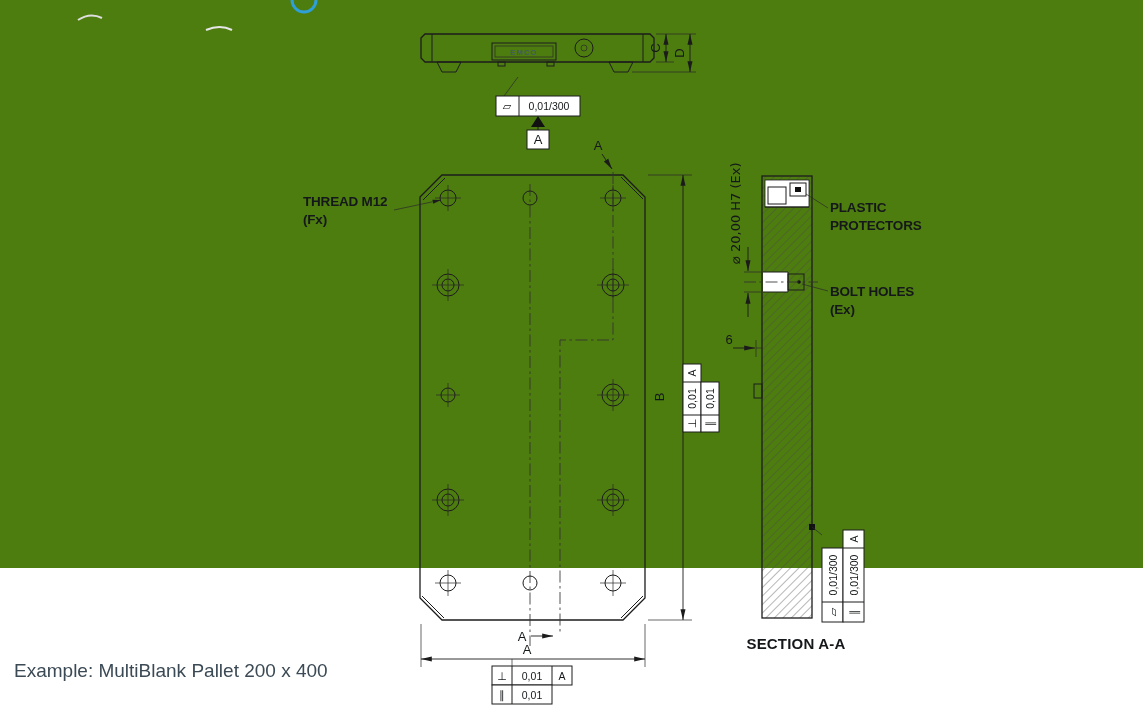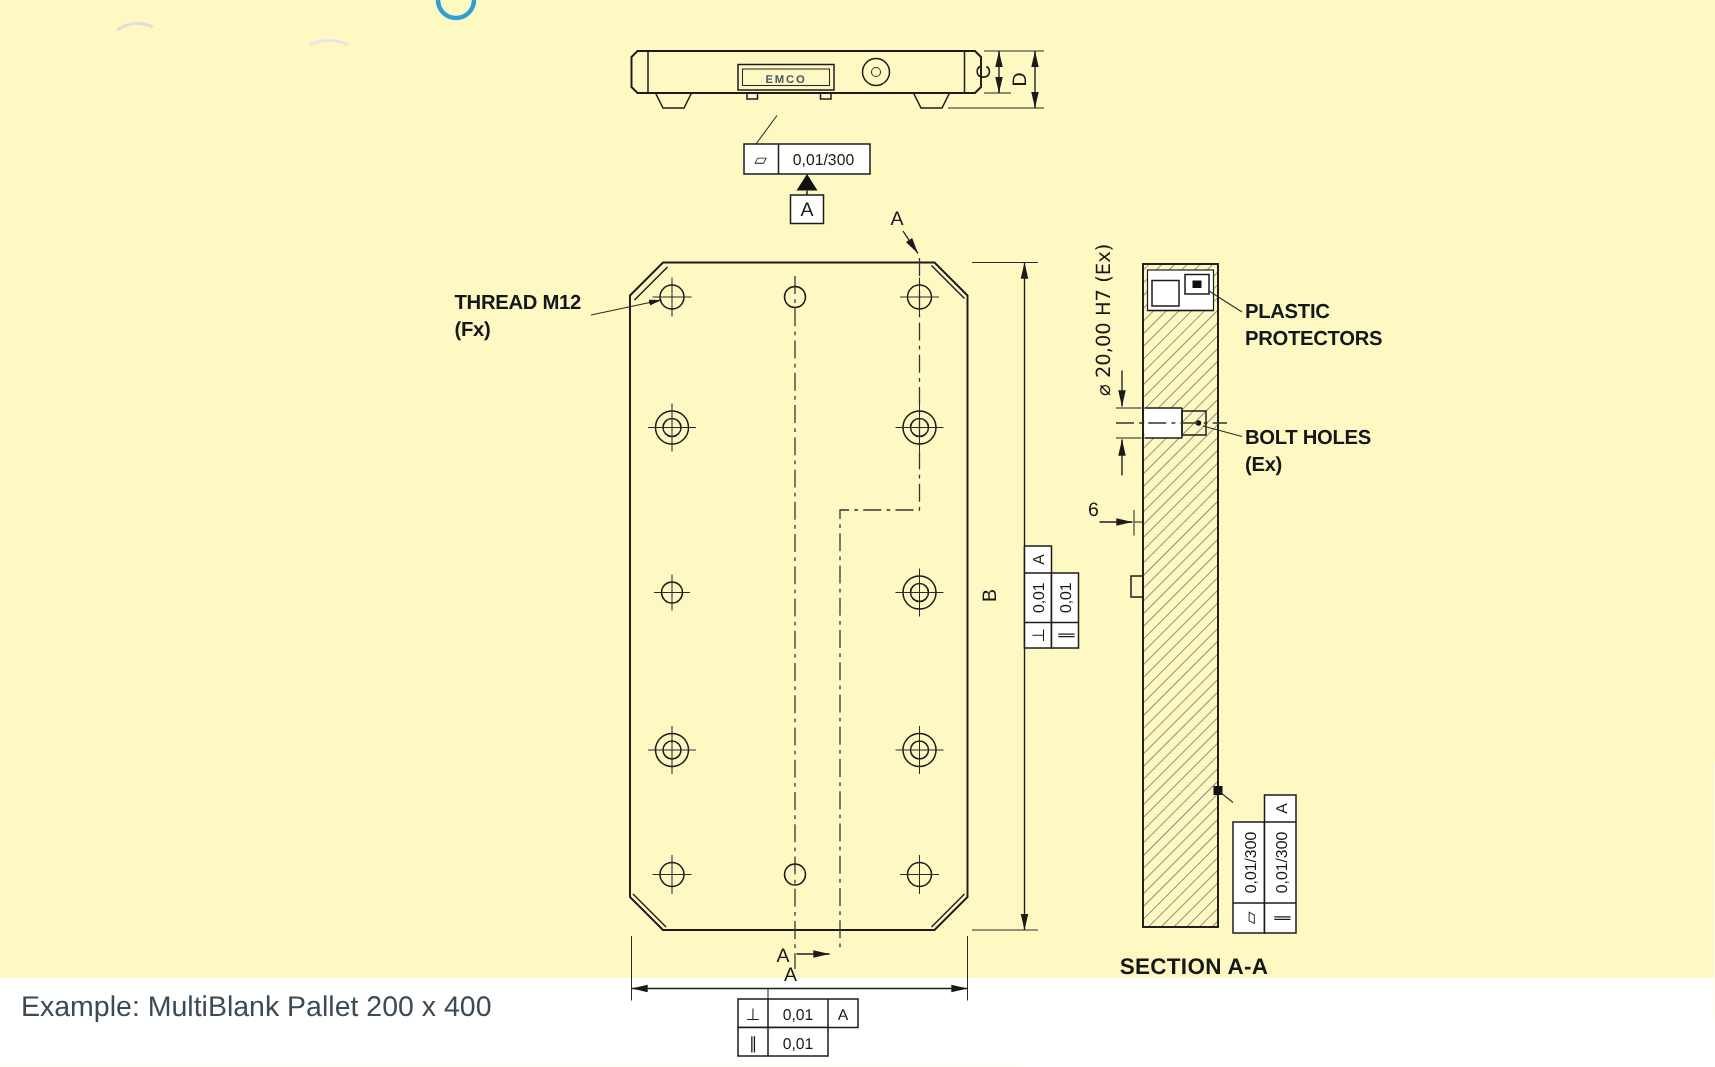--- a/index.html
+++ b/index.html
@@ -1,16 +1,16 @@
 <!DOCTYPE html>
 <html><head>
 <meta charset="utf-8">
 <style>
   html,body{margin:0;padding:0;background:#fff;width:1143px;height:711px;overflow:hidden}
-  .stage{position:relative;width:1143px;height:652px;background:#fef9c3}
+  .stage{position:relative;width:1143px;height:568px;background:#4d7c0f}
   svg{position:absolute;left:0;top:0}
   
   .ol  {stroke:#1c1c1c;stroke-width:1.3;fill:none;stroke-linejoin:miter}
   .ol2 {stroke:#1c1c1c;stroke-width:1;fill:none}
   .thin{stroke:#2a2a2a;stroke-width:0.7;fill:none}
   .dim {stroke:#1c1c1c;stroke-width:0.9;fill:none}
   .cl  {stroke:#333;stroke-width:0.85;fill:none;stroke-dasharray:12 3.5 2.5 3.5}
   .frm {stroke:#1c1c1c;stroke-width:1;fill:#fff}
   .fillb{fill:#111;stroke:none}
   

